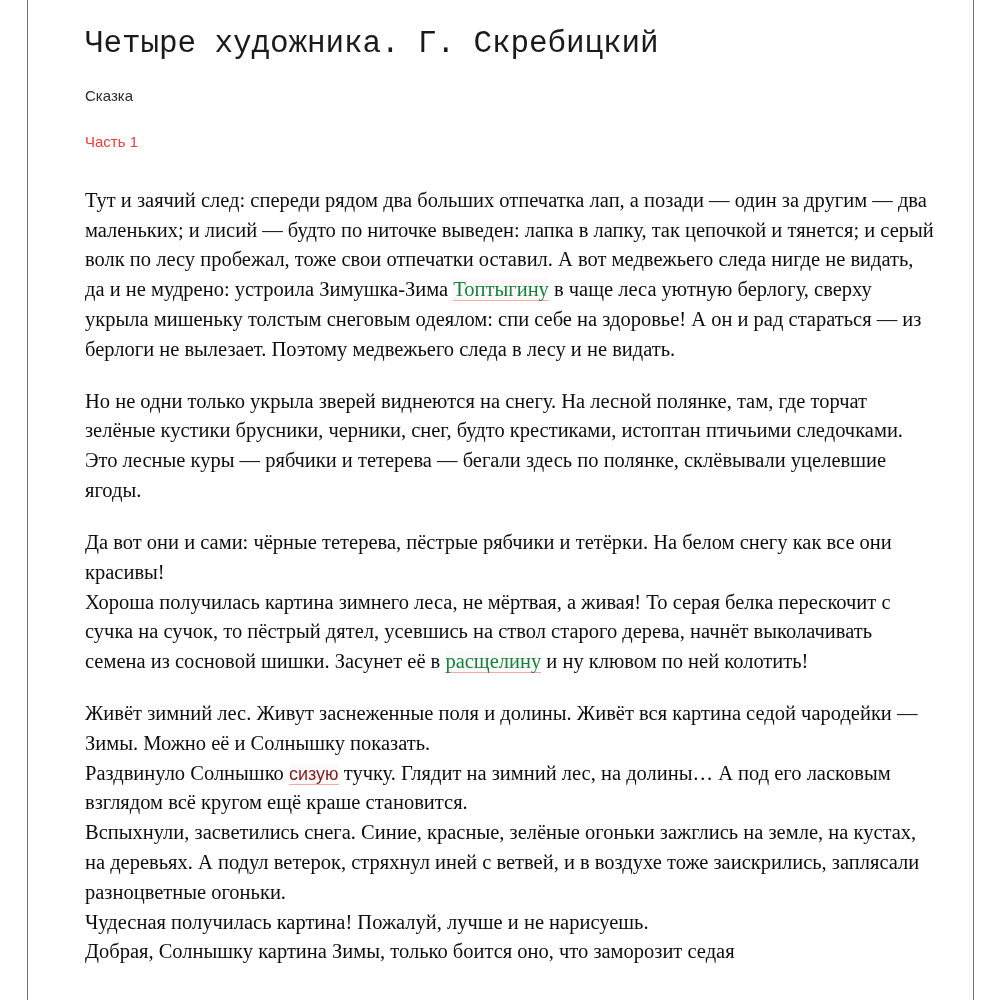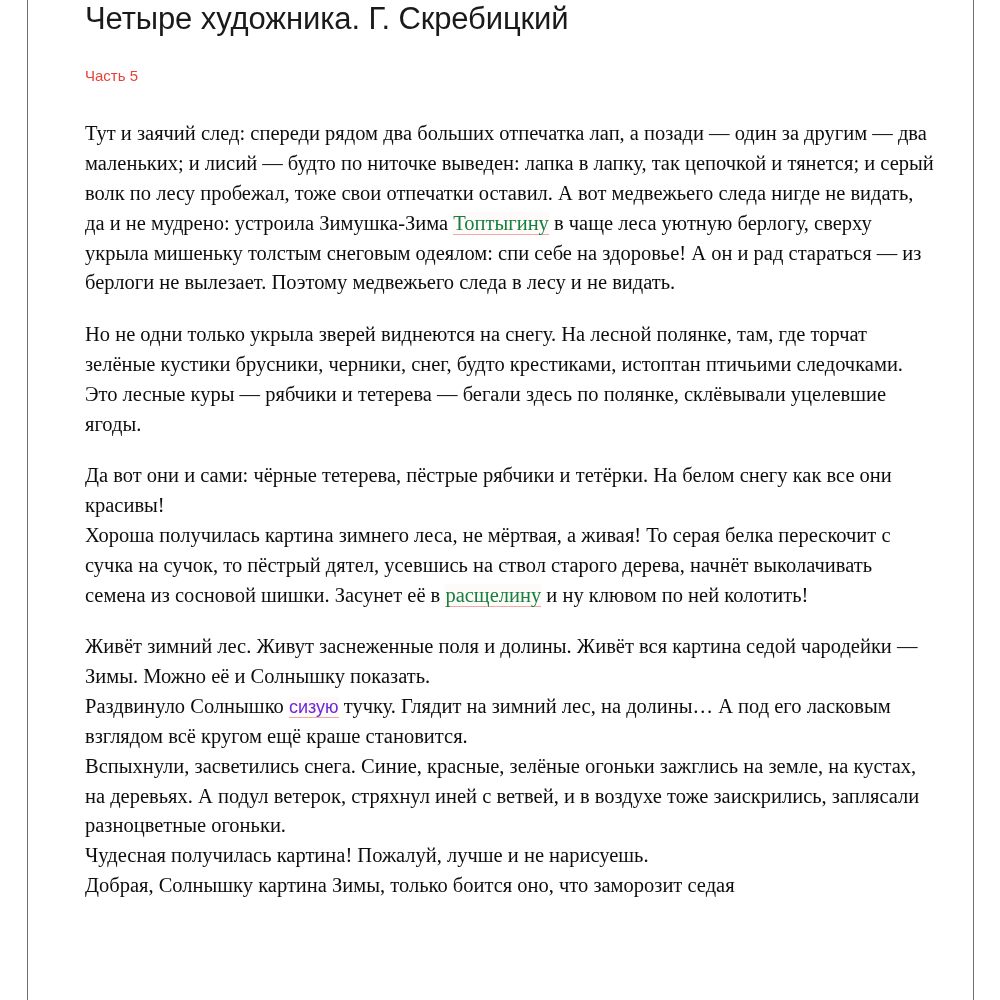--- a/index.html
+++ b/index.html
@@ -31,26 +31,27 @@
   #doc {
     position: absolute;
     left: 85px;
     top: 0;
     width: 850px;
     height: 1000px;
     overflow: hidden;
   }
 
   .doc-title {
-    font-family: Liberation Sans, sans-serif;
+    font-family: Liberation Mono, monospace;
     font-size: 31px;
     font-weight: 400;
     color: #1a1a1a;
     letter-spacing: -0.1px;
     margin: 0;
+    padding-top: 25px;
     line-height: 1.25;
   }
 
   .doc-subtitle {
     font-family: "Liberation Sans", "DejaVu Sans", sans-serif;
     font-size: 15px;
     font-weight: 400;
     color: #2b2b2b;
     margin: 0;
     padding-top: 22px;
@@ -85,36 +86,37 @@
 
   .hl-red-serif {
     color: #15803d;
     border-bottom: 1px solid #f0a9a4;
     background: #fffafa;
   }
 
   .hl-red-sans {
     font-family: "Liberation Sans", "DejaVu Sans", sans-serif;
     font-size: 18px;
-    color: #6d28d9;
+    color: #7f1d1d;
     border-bottom: 1px solid #f0a9a4;
     background: #fffafa;
   }
 </style>
 </head>
 <body>
 
 <div id="page-frame"></div>
 
 <div id="doc">
 
   <h1 class="doc-title">Четыре художника. Г. Скребицкий</h1>
 
+  <div class="doc-subtitle">Сказка</div>
 
-  <div class="part-label">Часть 5</div>
+  <div class="part-label">Часть 1</div>
 
   <div id="paragraphs">
       <div class="body-block first">Тут и заячий след: спереди рядом два больших отпечатка лап, а позади — один за другим — два маленьких; и лисий — будто по ниточке выведен: лапка в лапку, так цепочкой и тянется; и серый волк по лесу пробежал, тоже свои отпечатки оставил. А вот медвежьего следа нигде не видать, да и не мудрено: устроила Зимушка-Зима <span class="hl-red-serif">Топтыгину</span> в чаще леса уютную берлогу, сверху укрыла мишеньку толстым снеговым одеялом: спи себе на здоровье! А он и рад стараться — из берлоги не вылезает. Поэтому медвежьего следа в лесу и не видать.</div>
       <div class="body-block gap">Но не одни только укрыла зверей виднеются на снегу. На лесной полянке, там, где торчат зелёные кустики брусники, черники, снег, будто крестиками, истоптан птичьими следочками. Это лесные куры — рябчики и тетерева — бегали здесь по полянке, склёвывали уцелевшие ягоды.</div>
       <div class="body-block gap">Да вот они и сами: чёрные тетерева, пёстрые рябчики и тетёрки. На белом снегу как все они красивы!<br>Хороша получилась картина зимнего леса, не мёртвая, а живая! То серая белка перескочит с сучка на сучок, то пёстрый дятел, усевшись на ствол старого дерева, начнёт выколачивать семена из сосновой шишки. Засунет её в <span class="hl-red-serif">расщелину</span> и ну клювом по ней колотить!</div>
       <div class="body-block gap">Живёт зимний лес. Живут заснеженные поля и долины. Живёт вся картина седой чародейки — Зимы. Можно её и Солнышку показать.<br>Раздвинуло Солнышко <span class="hl-red-sans">сизую</span> тучку. Глядит на зимний лес, на долины… А под его ласковым взглядом всё кругом ещё краше становится.<br>Вспыхнули, засветились снега. Синие, красные, зелёные огоньки зажглись на земле, на кустах, на деревьях. А подул ветерок, стряхнул иней с ветвей, и в воздухе тоже заискрились, заплясали разноцветные огоньки.<br>Чудесная получилась картина! Пожалуй, лучше и не нарисуешь.<br>Добрая, Солнышку картина Зимы, только боится оно, что заморозит седая</div>
     </div>
 
 </div>
 

